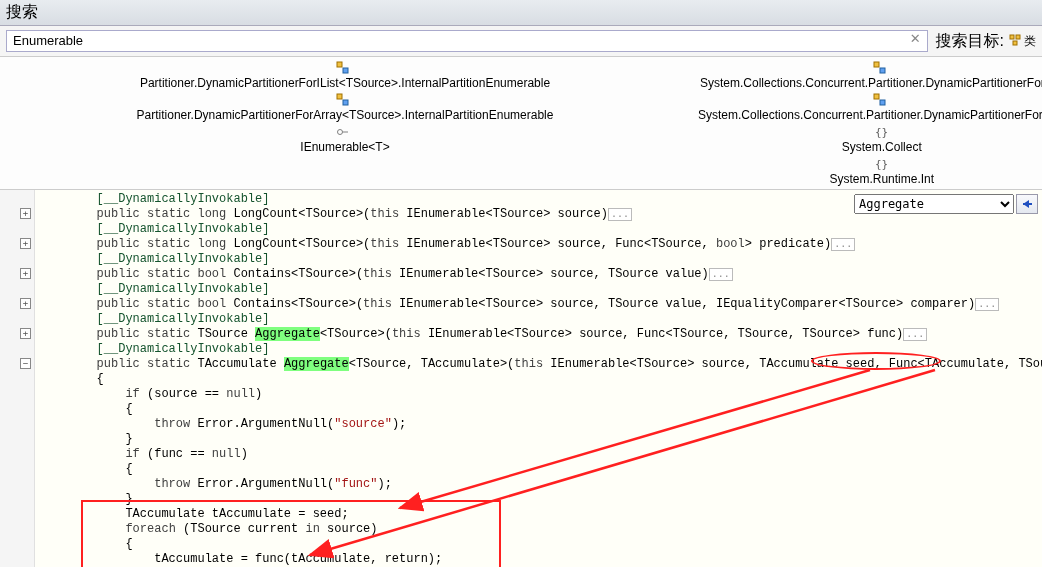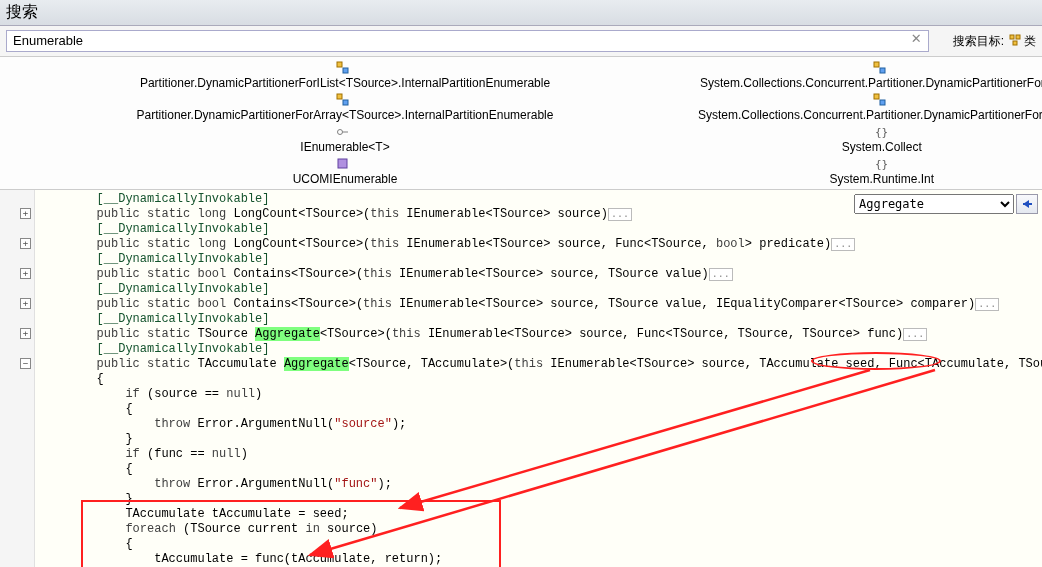--- a/index.html
+++ b/index.html
@@ -2,21 +2,21 @@
 <html><head>
 <meta charset="utf-8">
 <style>
 * { box-sizing: border-box; margin: 0; padding: 0; }
 body { font-family: "Microsoft YaHei", "Segoe UI", sans-serif; font-size: 12px; background: #f0f0f0; width: 1042px; height: 567px; overflow: hidden; }
 .header-bar { background: linear-gradient(#e8ecf0, #d8dde3); border-bottom: 1px solid #aab; padding: 2px 6px; font-size: 16px; }
 .search-row { display: flex; align-items: center; padding: 4px 6px; background: #f5f5f5; border-bottom: 1px solid #ccc; }
 .search-input-wrap { flex: 1; background: #fff; border: 1px solid #aac; display: flex; align-items: flex-start; height: 22px; }
 .search-input { flex: 1; border: none; outline: none; padding: 2px 6px; font-size: 13px; font-family: inherit; }
 .clear-x { color: #888; padding: 0 6px; cursor: pointer; font-size: 13px; }
-.search-label { margin-left: 24px; font-size: 12px; }
+.search-label { margin-left: 8px; font-size: 16px; }
 .cls-icon { margin-left: 4px; }
 .results { display: flex; background: #fdfdfd; border-bottom: 1px solid #ccc; }
 .results-col { padding: 2px 0; }
 .col-left { flex: 0 0 690px; }
 .col-right { flex: 1; }
 .result-item { display: flex; align-items: center; padding: 1px 8px; cursor: pointer; white-space: nowrap; flex-direction: column; }
 .ricon { width: 16px; height: 16px; margin-right: 4px; display: inline-flex; align-items: center; justify-content: center; }
 .code-area { display: flex; background: #fff; position: relative; height: 430px; }
 .gutter { width: 35px; background: #f5f5f5; border-right: 1px solid #e0e0e0; position: relative; }
 .fold { position: absolute; left: 20px; width: 11px; height: 11px; border: 1px solid #888; background: #fff; font-size: 9px; line-height: 9px; text-align: center; cursor: pointer; color: #555; font-family: monospace; }
@@ -76,28 +76,20 @@
       <span>Partitioner.DynamicPartitionerForArray&lt;TSource&gt;.InternalPartitionEnumerable</span>
     </div>
     <div class="result-item">
       <span class="ricon">
           <svg width="14" height="14">
             <circle cx="4" cy="7" r="2.5" fill="none" stroke="#808080"></circle>
             <line x1="6.5" y1="7" x2="12" y2="7" stroke="#808080"></line>
           </svg>
         </span>
       <span>IEnumerable&lt;T&gt;</span>
-    </div>
-    <div class="result-item">
-      <span class="ricon">
-          <svg width="14" height="14">
-            <rect x="2" y="2" width="9" height="9" fill="#b090e0" stroke="#6040a0"></rect>
-          </svg>
-        </span>
-      <span>UCOMIEnumerable</span>
     </div>
   </div>
   <div class="results-col col-right">
     <div class="result-item">
       <span class="ricon">
           <svg width="14" height="14">
             <rect x="1" y="1" width="5" height="5" fill="#f0c040" stroke="#a07000"></rect>
             <rect x="7" y="7" width="5" height="5" fill="#60a0f0" stroke="#2060a0"></rect>
           </svg>
         </span>

